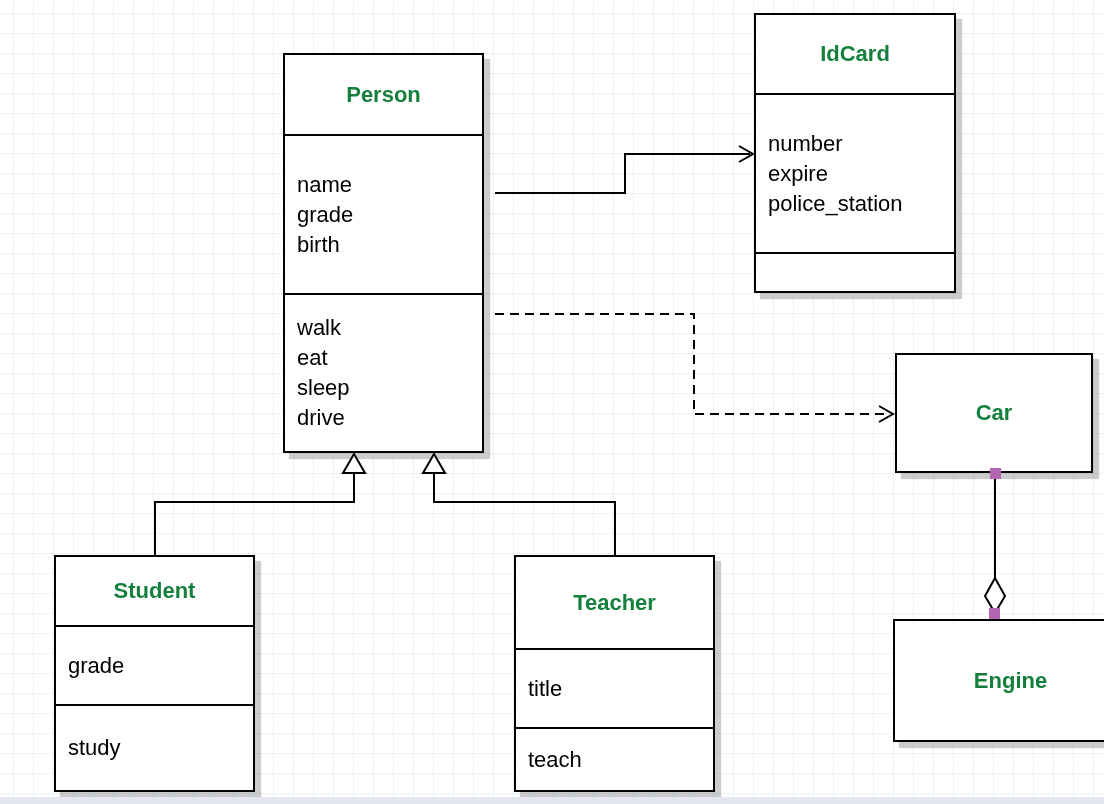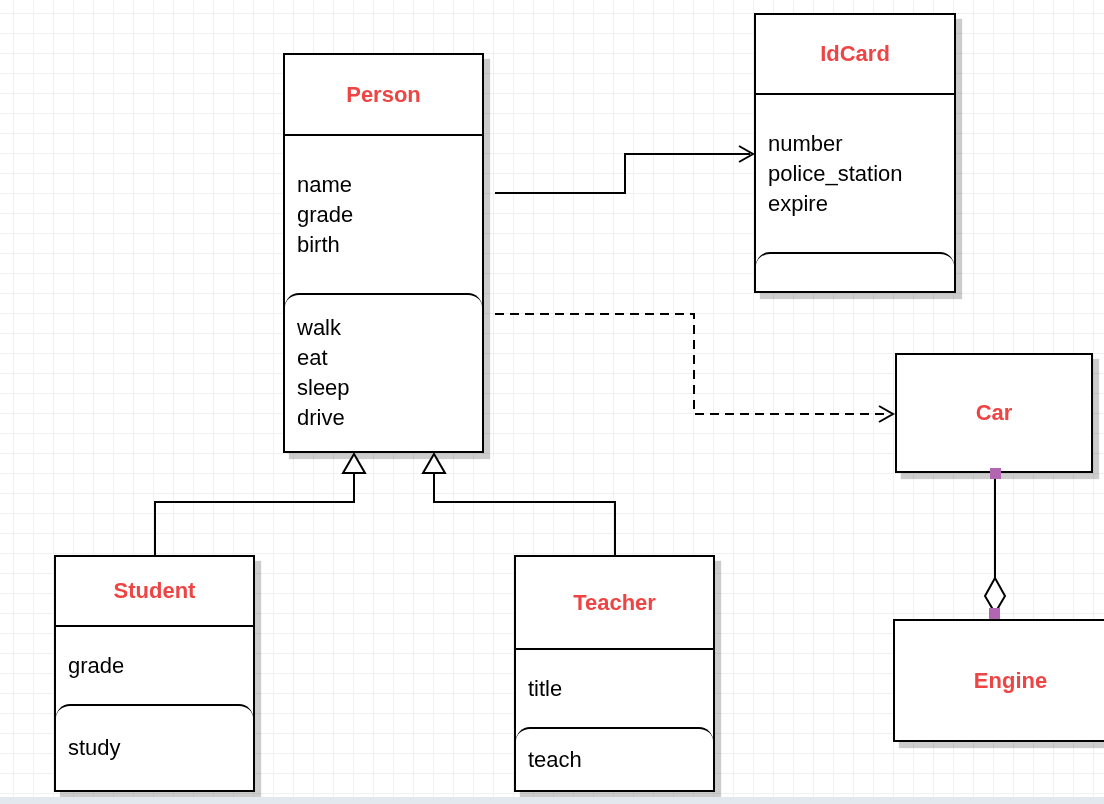--- a/index.html
+++ b/index.html
@@ -26,33 +26,33 @@
     border: 2px solid #000000;
     box-shadow: 6px 6px 1px rgba(0,0,0,0.20);
   }
 
   .uml-title {
     display: flex;
     align-items: center;
     justify-content: center;
     font-weight: bold;
     font-size: 22px;
-    color: #ef4444;
+    color: #15803d;
     flex: 0 0 auto;
   }
 
   .uml-section {
     border-top: 2px solid #000000;
     display: flex;
     flex-direction: column;
     justify-content: center;
     padding-left: 12px;
     flex: 0 0 auto;
   }
-  .uml-section.grow { flex: 1 1 auto; border-radius: 14px; }
+  .uml-section.grow { flex: 1 1 auto; }
 
   .uml-line {
     font-size: 22px;
     line-height: 30px;
     color: #000000;
     white-space: nowrap;
   }
 
   .single-title { justify-content: center; }
 
@@ -88,22 +88,22 @@
       <div class="uml-line">eat</div>
       <div class="uml-line">sleep</div>
       <div class="uml-line">drive</div>
     </div>
   </div>
 
   <div class="uml-class" style="left:754px; top:13px; width:202px; height:280px;">
     <div class="uml-title" style="height:78px">IdCard</div>
     <div class="uml-section" style="height:159px">
       <div class="uml-line">number</div>
+      <div class="uml-line">expire</div>
       <div class="uml-line">police_station</div>
-      <div class="uml-line">expire</div>
     </div>
     <div class="uml-section grow"></div>
   </div>
 
   <div class="uml-class" style="left:54px; top:555px; width:201px; height:237px;">
     <div class="uml-title" style="height:68px">Student</div>
     <div class="uml-section" style="height:79px">
       <div class="uml-line">grade</div>
     </div>
     <div class="uml-section grow">

